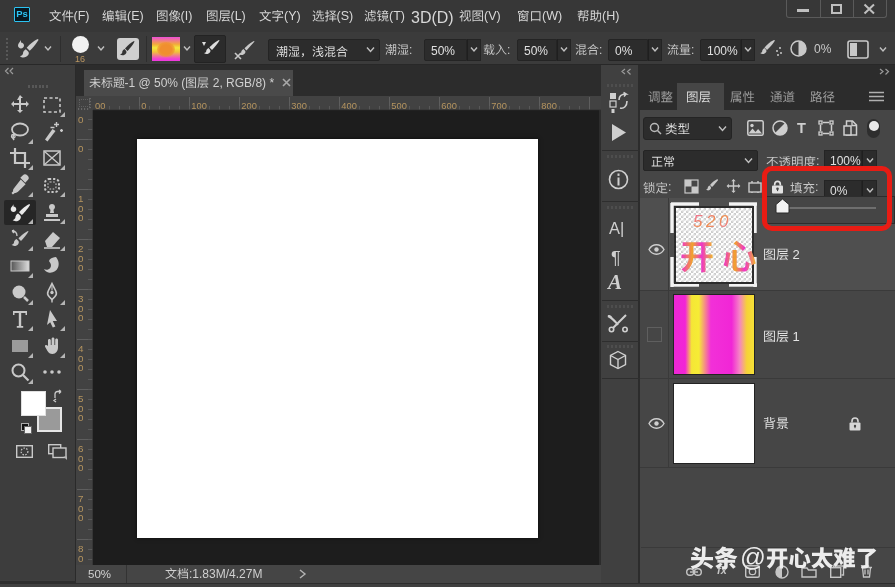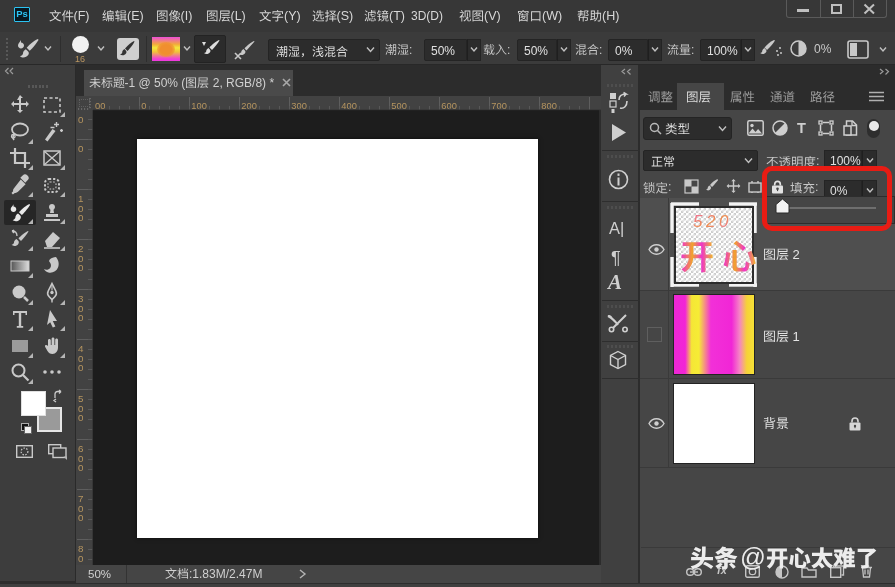--- a/index.html
+++ b/index.html
@@ -119,21 +119,21 @@
 <svg class="t" style="left:311.5px;top:8.0px;" width="25.0" height="15.0" viewBox="0 -1000 2000 1200" fill="#d8d8d8">
     <use href="#c9009" x="0"></use>
     <use href="#c62e9" x="1000"></use>
   </svg>
 <div class="lt" style="left:336.5px;top:9.9px;font-size:12.5px;color:#d8d8d8;">(S)</div>
 <svg class="t" style="left:364.0px;top:8.0px;" width="25.0" height="15.0" viewBox="0 -1000 2000 1200" fill="#d8d8d8">
     <use href="#c6ee4" x="0"></use>
     <use href="#c955c" x="1000"></use>
   </svg>
 <div class="lt" style="left:389.0px;top:9.9px;font-size:12.5px;color:#d8d8d8;">(T)</div>
-<div class="lt" style="left:411.0px;top:9.9px;font-size:12px;color:#d8d8d8;">3D(D)</div>
+<div class="lt" style="left:411.0px;top:9.9px;font-size:16px;color:#d8d8d8;">3D(D)</div>
 <svg class="t" style="left:459.0px;top:8.0px;" width="25.0" height="15.0" viewBox="0 -1000 2000 1200" fill="#d8d8d8">
     <use href="#c89c6" x="0"></use>
     <use href="#c56fe" x="1000"></use>
   </svg>
 <div class="lt" style="left:484.0px;top:9.9px;font-size:12.5px;color:#d8d8d8;">(V)</div>
 <svg class="t" style="left:517.0px;top:8.0px;" width="25.0" height="15.0" viewBox="0 -1000 2000 1200" fill="#d8d8d8">
     <use href="#c7a97" x="0"></use>
     <use href="#c53e3" x="1000"></use>
   </svg>
 <div class="lt" style="left:542.0px;top:9.9px;font-size:12.5px;color:#d8d8d8;">(W)</div>
@@ -619,21 +619,21 @@
     <rect x="16.2" y="0" width="0.8" height="455" fill="#353535"></rect>
   </svg>
 <div class="a" style="left:137.0px;top:139.0px;width:401.0px;height:399.0px;background:#ffffff;box-shadow:0 0 4px rgba(0,0,0,0.6)"></div>
 <div class="a" style="left:76.0px;top:565.0px;width:525.0px;height:18.0px;background:#454545;"></div>
 <div class="a" style="left:126.0px;top:565.0px;width:1.0px;height:18.0px;background:#333;"></div>
 <div class="lt" style="left:88px;top:569px;font-size:11.5px;color:#d0d0d0">50%</div>
 <svg class="t" style="left:165.0px;top:566.0px;" width="24.0" height="14.4" viewBox="0 -1000 2000 1200" fill="#d0d0d0">
     <use href="#c6587" x="0"></use>
     <use href="#c6863" x="1000"></use>
   </svg>
-<div class="lt" style="left:189.0px;top:567.8px;font-size:12.0px;color:#d0d0d0;">:1.83M/2.47M</div>
+<div class="lt" style="left:189.0px;top:567.8px;font-size:12.0px;color:#d0d0d0;">:1.83M/4.27M</div>
 <svg class="t" style="left:299.0px;top:569.0px;" width="7.0" height="10.0" viewBox="0 0 7 10">
     <path d="M1 1l5 4-5 4" stroke="#b5b5b5" stroke-width="1.4" fill="none"></path>
   </svg>
 <svg class="t" style="left:620px;top:68px" width="12" height="7" viewBox="0 0 12 7">
     <path d="M5 1L2 3.5 5 6M10.5 1L7.5 3.5l3 3" stroke="#9a9a9a" stroke-width="1.2" fill="none"></path>
   </svg>
 <div class="a" style="left:602.0px;top:150.0px;width:38.0px;height:1.0px;background:#2e2e2e;"></div>
 <div class="a" style="left:602.0px;top:201.0px;width:38.0px;height:1.0px;background:#2e2e2e;"></div>
 <div class="a" style="left:602.0px;top:300.0px;width:38.0px;height:1.0px;background:#2e2e2e;"></div>
 <div class="a" style="left:602.0px;top:341.0px;width:38.0px;height:1.0px;background:#2e2e2e;"></div>

